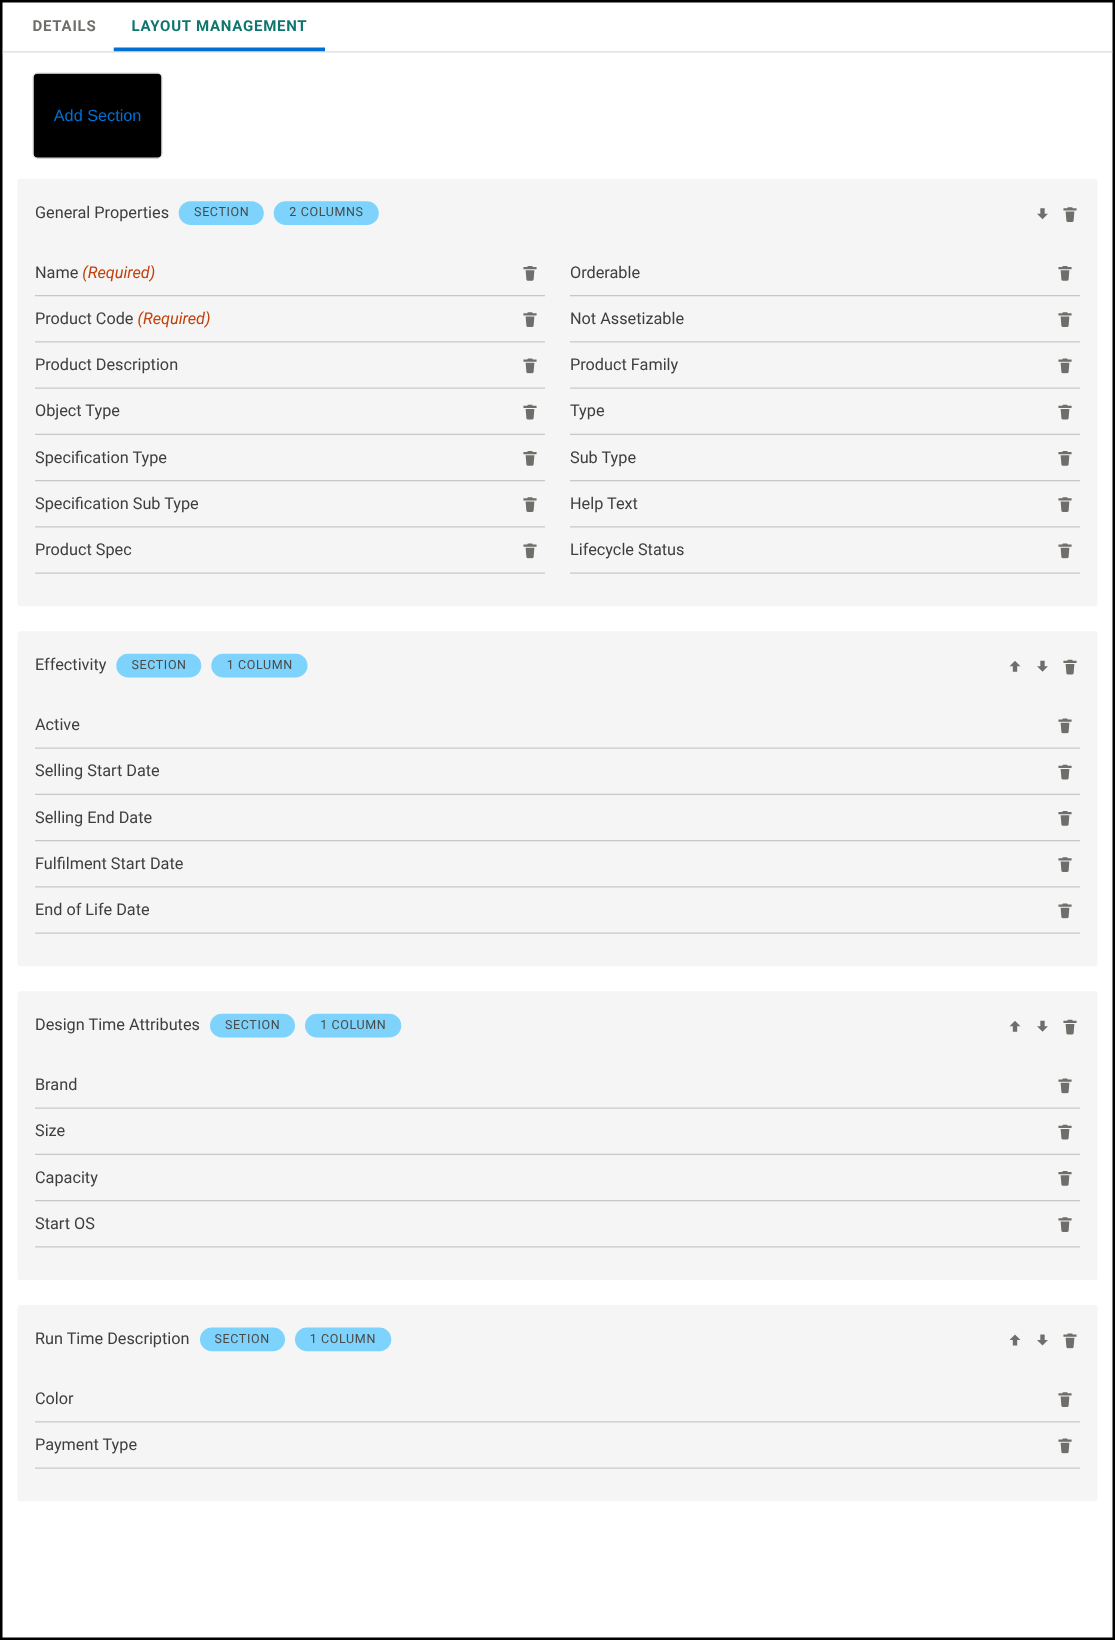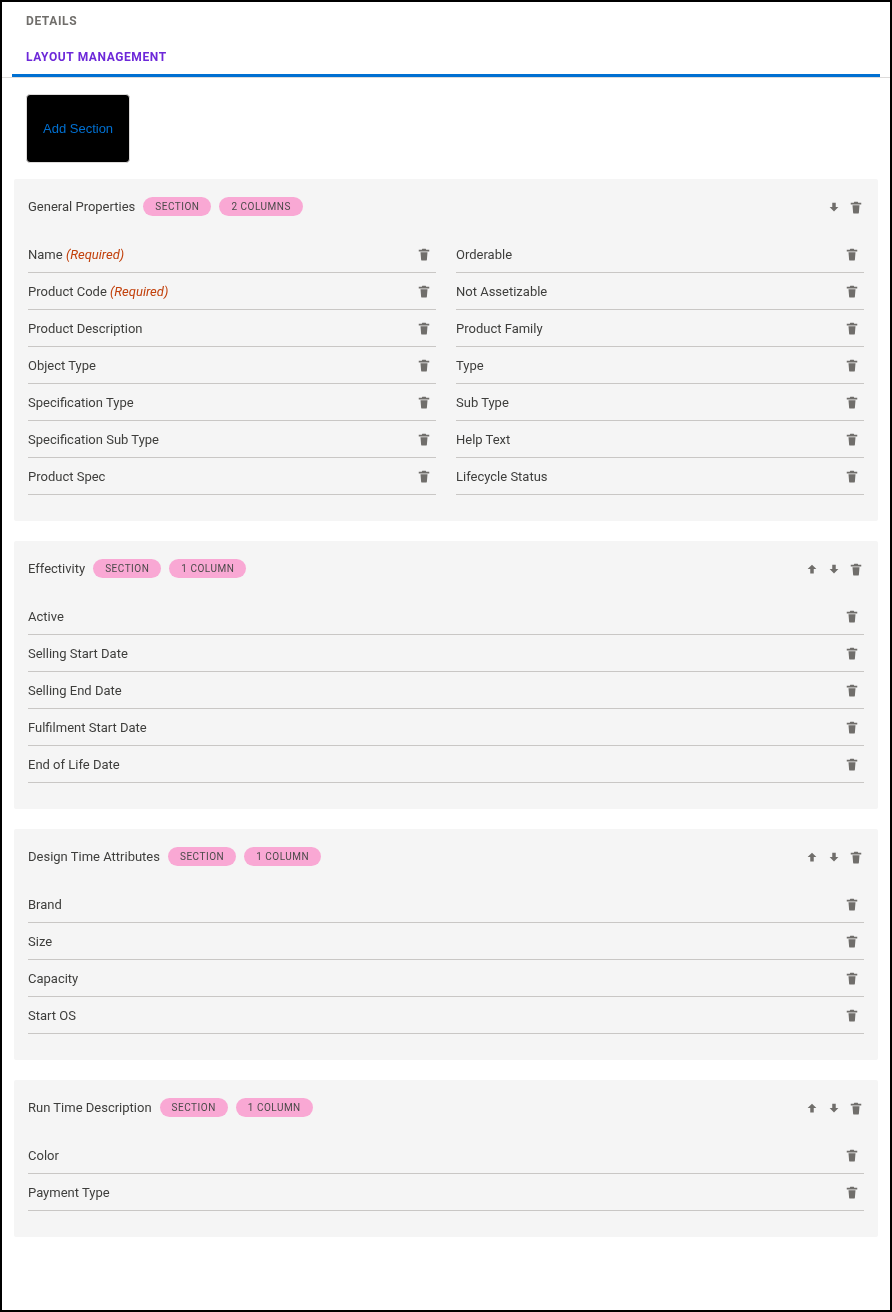--- a/index.html
+++ b/index.html
@@ -10,32 +10,31 @@
     font-size: 13px;
     border: 2px solid #000;
     width: 892px;
     height: 1312px;
     overflow: hidden;
   }
   .tabs {
     display: flex;
     border-bottom: 1px solid #dddbda;
     padding: 0 10px;
-    flex-direction: column;
   }
   .tab {
     padding: 12px 14px 10px 14px;
     font-size: 12px;
     font-weight: 700;
     letter-spacing: 0.6px;
     color: #706e6b;
     cursor: pointer;
   }
   .tab.active {
-    color: #6d28d9;
+    color: #0f766e;
     border-bottom: 3px solid #0070d2;
   }
   .content {
     padding: 16px 12px 16px 12px;
   }
   .add-btn {
     display: inline-block;
     padding: 26px 16px;
     border: 1px solid #dddbda;
     border-radius: 4px;
@@ -56,21 +55,21 @@
     display: flex;
     align-items: center;
     margin-bottom: 20px;
   }
   .section-title {
     font-size: 13px;
     color: #3e3e3c;
     margin-right: 8px;
   }
   .pill {
-    background: #f9a8d4;
+    background: #7dd3fc;
     border-radius: 12px;
     padding: 4px 12px;
     font-size: 10px;
     letter-spacing: 0.5px;
     color: #4a4a49;
     margin-right: 8px;
     text-transform: uppercase;
   }
   .header-actions {
     margin-left: auto;

